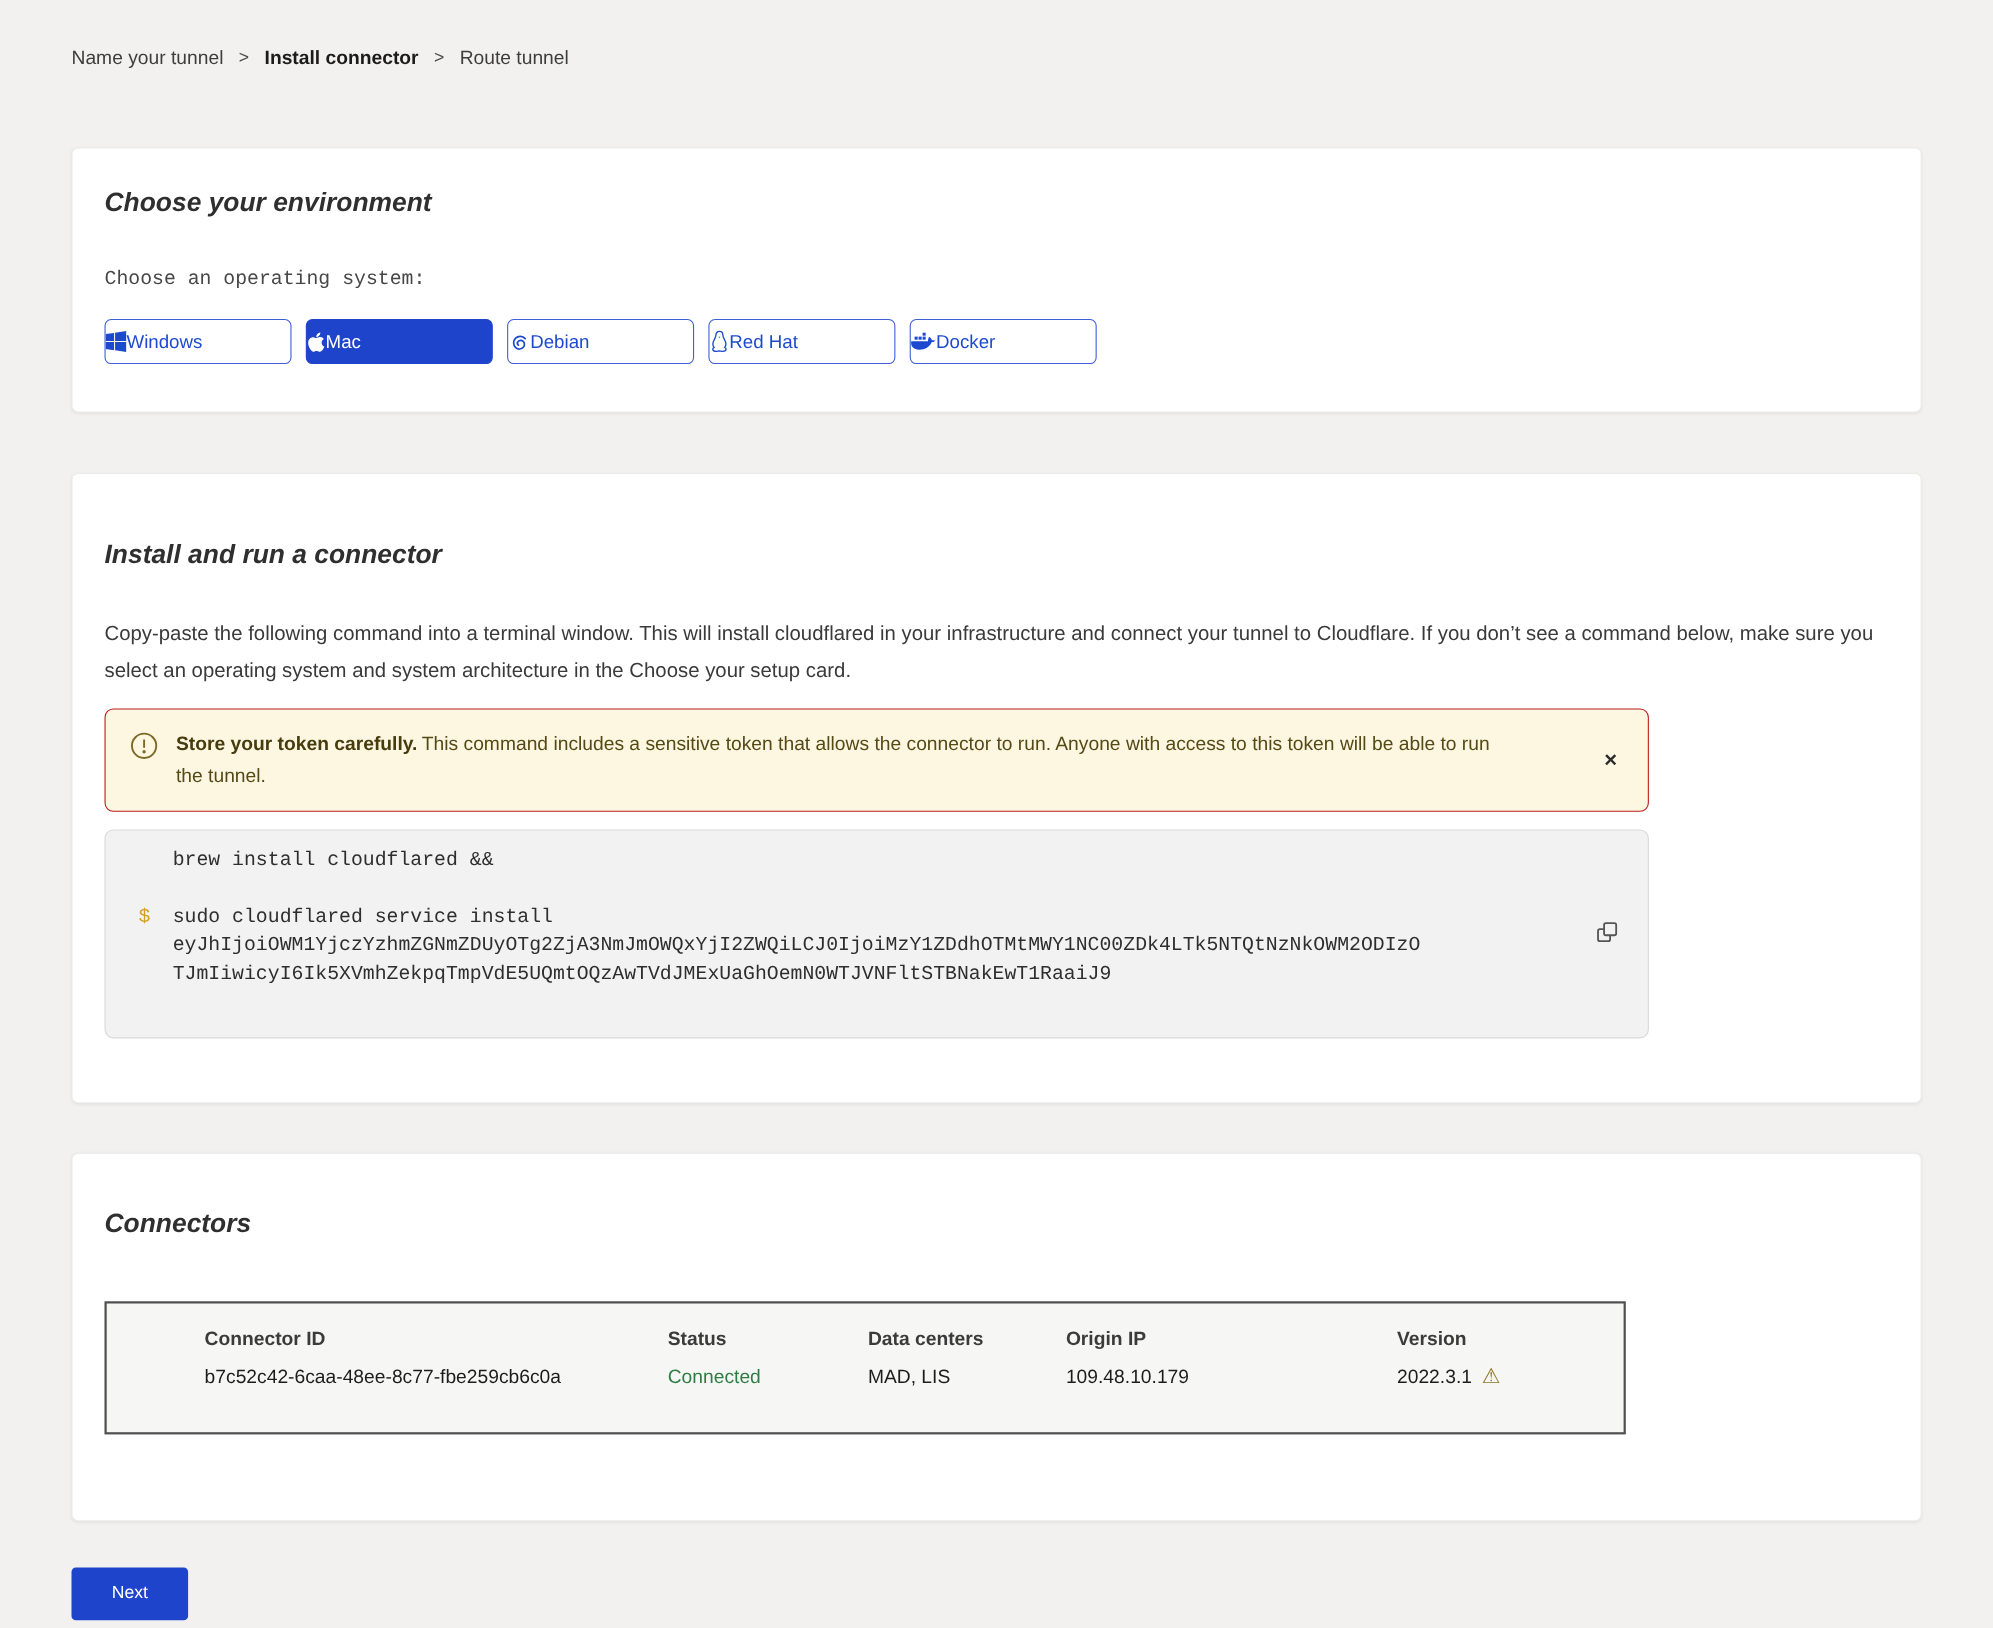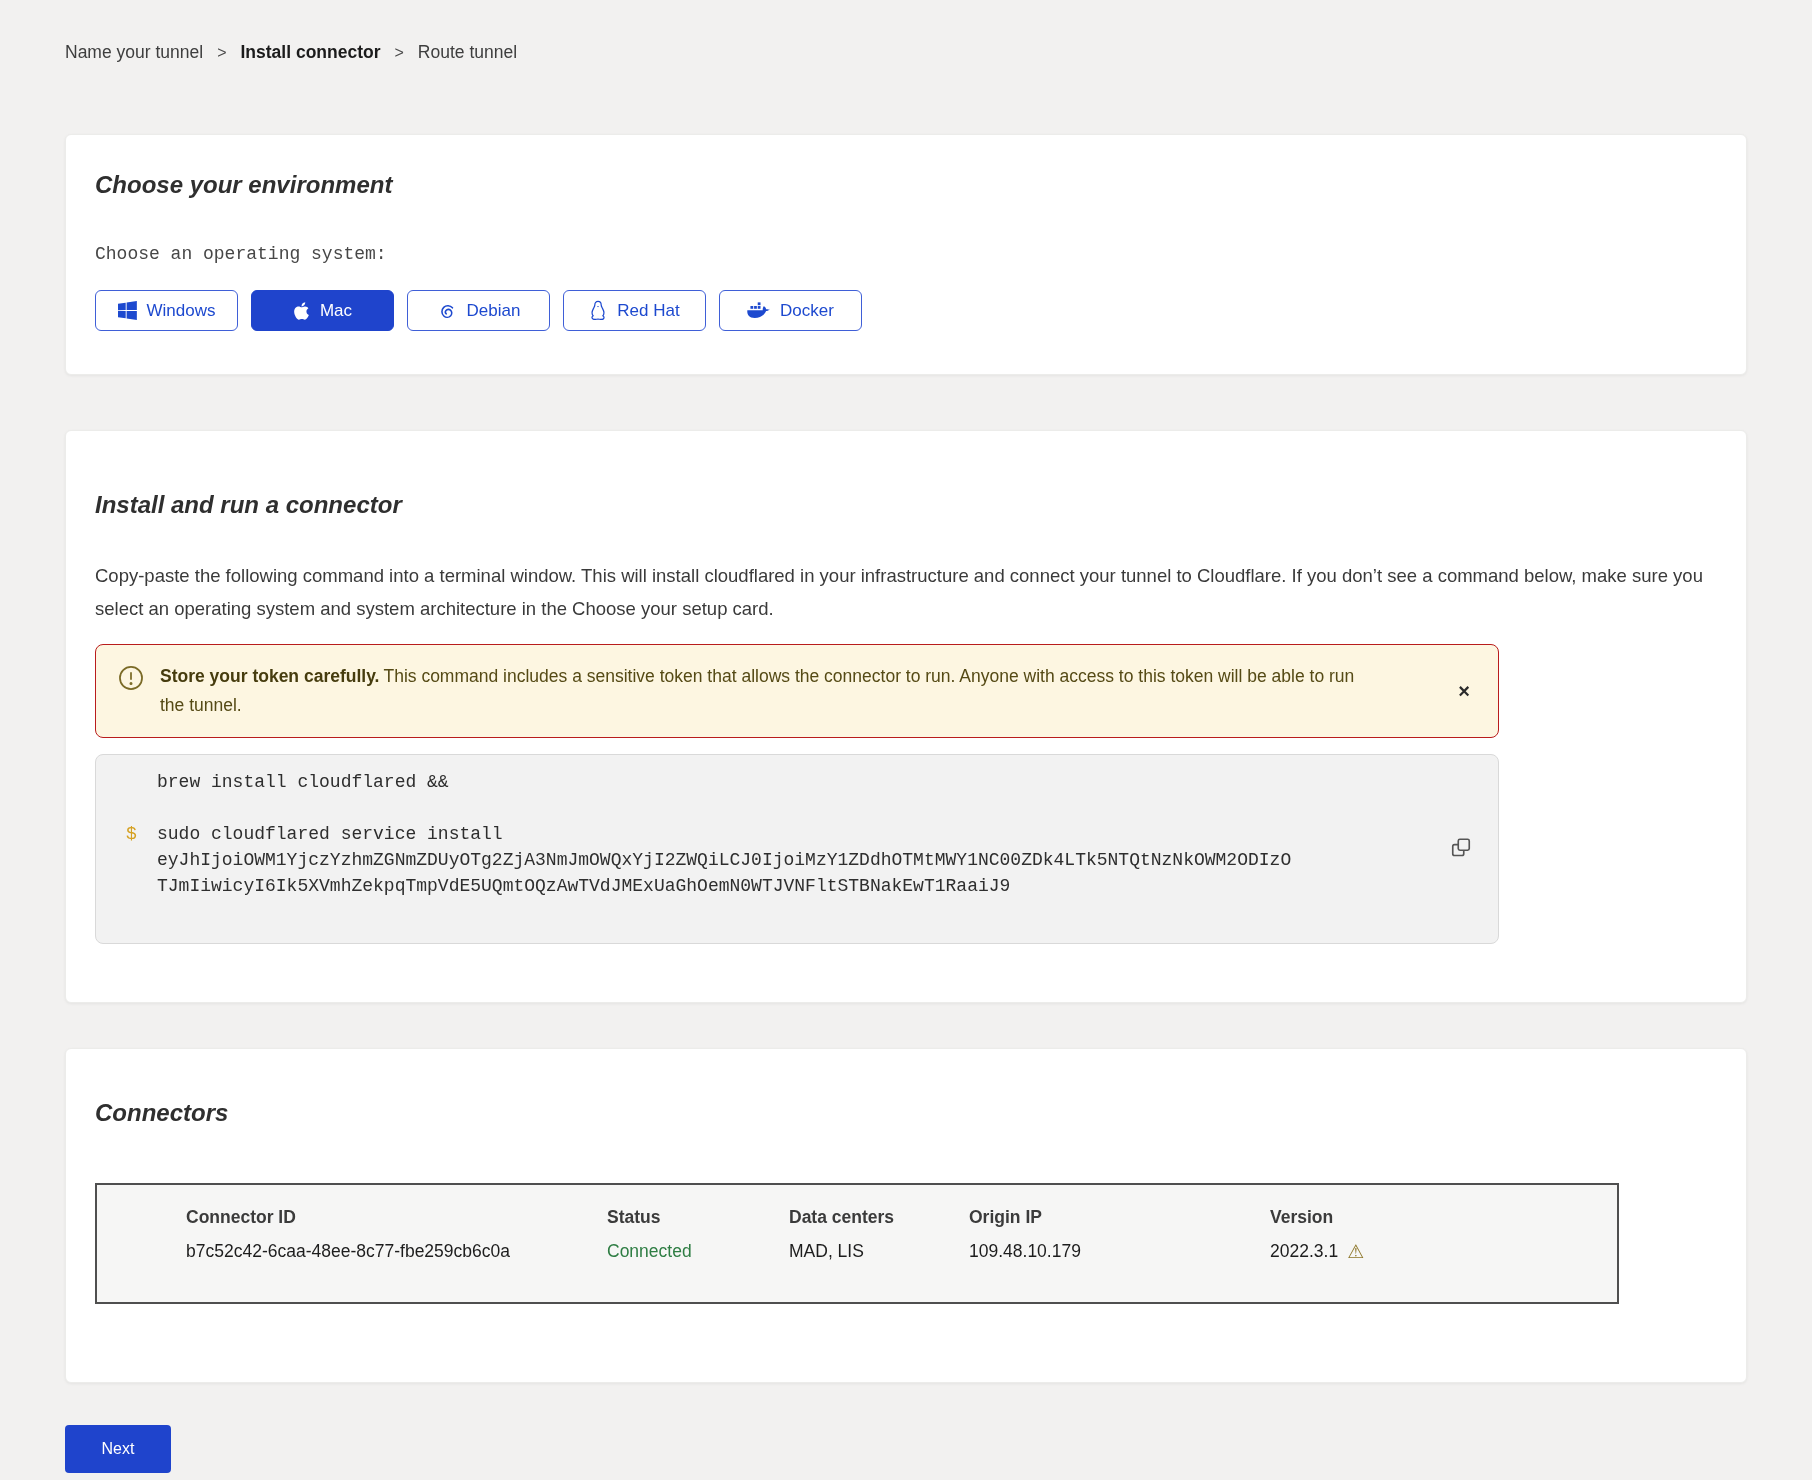--- a/index.html
+++ b/index.html
@@ -22,24 +22,24 @@
     background:#ffffff;border:1px solid #ececea;border-radius:6px;
     box-shadow:0 1px 3px rgba(0,0,0,0.06);
   }
   .card-title{font-size:24px;font-weight:700;color:#2f2f2f;margin:0;font-style:italic;}
 
   
   .card-env{margin-top:71px;padding:36px 29px 43px;}
   .os-label{margin-top:45px;font-size:18px;color:#474747;font-family:Liberation Mono, monospace;}
   .os-row{margin-top:26px;display:flex;gap:13px;}
   .os-btn{
-    width:143px;height:41px;border-radius:6px;
+    width:170px;height:41px;border-radius:6px;
     border:1px solid #3f5fd7;background:#fff;color:#1d49cf;
     font-size:17px;font-family:inherit;
-    display:flex;align-items:center;justify-content:center;gap:10px;
+    display:flex;align-items:center;justify-content:flex-start;
     cursor:pointer;padding:0;
   }
   .os-btn.selected{background:#1f44cc;border-color:#1f44cc;color:#fff;}
   .os-btn svg{display:block;}
 
   
   .card-install{margin-top:55px;padding:60px 29px 58px;}
   .desc{margin-top:40px;font-size:18.5px;line-height:33px;color:#3a3a3a;max-width:1660px;}
   .banner{
     width:1404px;box-sizing:border-box;
@@ -66,21 +66,21 @@
   .code-text{width:1140px;overflow-wrap:break-word;}
   .code-spacer{height:26px;}
   .copy-btn{
     position:absolute;right:22px;top:50%;transform:translateY(-50%);
     background:none;border:none;cursor:pointer;padding:4px;
   }
 
   
   .card-connectors{margin-top:45px;padding:50px 29px 78px;}
   .conn-table{
-    margin-top:56px;width:1524px;box-sizing:border-box;
+    margin-top:56px;width:1383px;box-sizing:border-box;
     background:#f6f6f5;border:2px solid #4f4f4f;
     padding:22px 0 40px 89px;
     display:grid;grid-template-columns:421px 182px 180px 301px 1fr;
     row-gap:13px;align-items:center;
   }
   .th{font-size:17.5px;font-weight:700;color:#3b3b3b;}
   .td{font-size:17.5px;color:#1d1d1d;}
   .td.status{color:#2e7d43;}
   .version-cell{display:flex;align-items:center;gap:9px;}
   .warn-tri{color:#8d7628;font-size:19px;line-height:1;}

